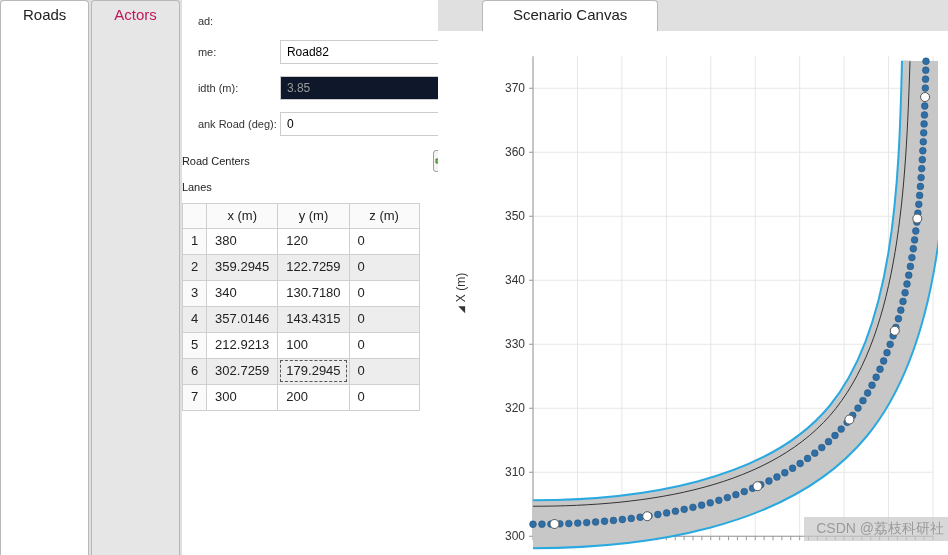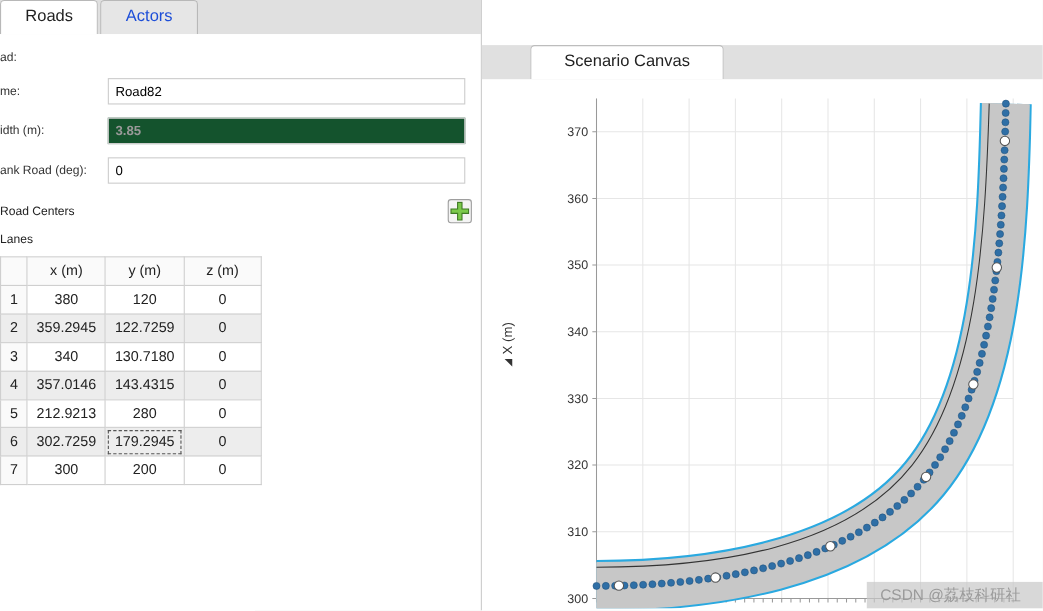--- a/index.html
+++ b/index.html
@@ -29,56 +29,55 @@
     height: 100%;
   }
 
   
   .left-panel {
     width: 438px;
     flex: 0 0 438px;
     border-right: 1px solid #b8b8b8;
     background: #f2f2f2;
     display: flex;
-    flex-direction: column;
   }
   .tabs {
     display: flex;
     background: #e0e0e0;
   }
   .tab {
     padding: 4px 22px 6px;
     border: 1px solid var(--tab-border);
     border-bottom: none;
     border-top-left-radius: 4px;
     border-top-right-radius: 4px;
     margin-right: 2px;
     font-size: 15px;
-    color: #1d4ed8;
+    color: #be185d;
     cursor: pointer;
     background: var(--tab-inactive);
   }
   .tab.active { background: var(--tab-active); color: #222; }
 
   .panel-body {
     background: #fff;
     flex: 1;
     min-height: 0;
     padding: 10px 0 0 0;
   }
   .form-row {
     display: flex;
     align-items: center;
     margin: 4px 0 12px 0;
   }
   .form-label {
     width: 98px;
     font-size: 11px;
     color: #333;
-    padding-left: 0;
+    padding-left: 16px;
     text-align: left;
   }
   .combo {
     flex: 1;
     display: flex;
     margin-right: 14px;
   }
   .combo input {
     flex: 1;
     height: 22px;
@@ -98,21 +97,21 @@
     cursor: pointer;
   }
   .text-input {
     flex: 1;
     height: 24px;
     border: 1px solid var(--field-border);
     font: 12px Arial;
     padding: 0 6px;
     margin-right: 14px;
   }
-  .text-input[disabled] { color: #999; background: #14532d; font-weight: bold; }
+  .text-input[disabled] { color: #999; background: #0f172a; }
 
   .section-row {
     display: flex;
     align-items: center;
     justify-content: space-between;
     padding: 2px 8px 2px 0;
     margin: 4px 0;
     font-size: 11px;
   }
   .section-row .plus-btn {
@@ -129,21 +128,21 @@
   .plus-btn svg { width: 18px; height: 18px; }
 
   .table {
     border-collapse: collapse;
     margin-top: 6px;
   }
   .table th, .table td {
     border: 1px solid #cfcfcf;
     padding: 4px 8px;
     font-size: 13px;
-    text-align: center;
+    text-align: left;
     min-width: 70px;
     background: #fff;
   }
   .table th { text-align: center; background: #fafafa; font-weight: normal; }
   .table td.idx { text-align: center; background: #fafafa; min-width: 22px; }
   .table tbody tr:nth-child(even) td { background: var(--row-alt); }
   .table tbody tr:nth-child(even) td.idx { background: var(--row-alt); }
   .table td.selcell { outline: 1px dashed #555; outline-offset: -3px; }
 
   
@@ -172,26 +171,26 @@
   }
   .ylabel .tick-up{font-size:9px;}
   svg.plot { width: 100%; height: 100%; display:block; }
   .axis text { font-size: 12px; fill: #333; }
   .grid line { stroke: var(--grid-line); stroke-width: 1; }
   .axis line, .axis path { stroke: #999; }
 
   .watermark {
     position: absolute;
     right: 0;
-    bottom: 2px;
+    bottom: 14px;
     font-size: 14px;
     font-family: "Microsoft YaHei", Arial, sans-serif;
     color: #9a9a9a;
     background: rgba(200,200,200,0.7);
-    padding: 2px 20px 4px 12px;
+    padding: 2px 4px 4px 12px;
   }
 </style>
 </head>
 <body>
 
 <div class="app">
 
   <div class="left-panel">
     <div class="tabs">
       <div class="tab active">Roads</div>
@@ -262,21 +261,21 @@
             </tr>
             <tr>
               <td class="idx">4</td>
               <td>357.0146</td>
               <td>143.4315</td>
               <td>0</td>
             </tr>
             <tr>
               <td class="idx">5</td>
               <td>212.9213</td>
-              <td>280</td>
+              <td>100</td>
               <td>0</td>
             </tr>
             <tr>
               <td class="idx">6</td>
               <td>302.7259</td>
               <td class="selcell">179.2945</td>
               <td>0</td>
             </tr>
             <tr>
               <td class="idx">7</td>
@@ -284,21 +283,21 @@
               <td>200</td>
               <td>0</td>
             </tr>
           </tbody>
       </table>
 
     </div>
   </div>
 
   <div class="right-panel">
-    <div class="tabs" style="padding-left:44px;margin-top:41px;">
+    <div class="tabs" style="padding-left:44px;">
       <div class="tab active" style="padding:4px 30px 6px;">Scenario Canvas</div>
     </div>
     <div class="canvas-area">
       <div class="ylabel">
         <span class="tick-up">◢</span>
         <span>X (m)</span>
       </div>
       <svg class="plot" viewBox="0 0 460 500">
 
         <g class="grid" id="ygrid">

